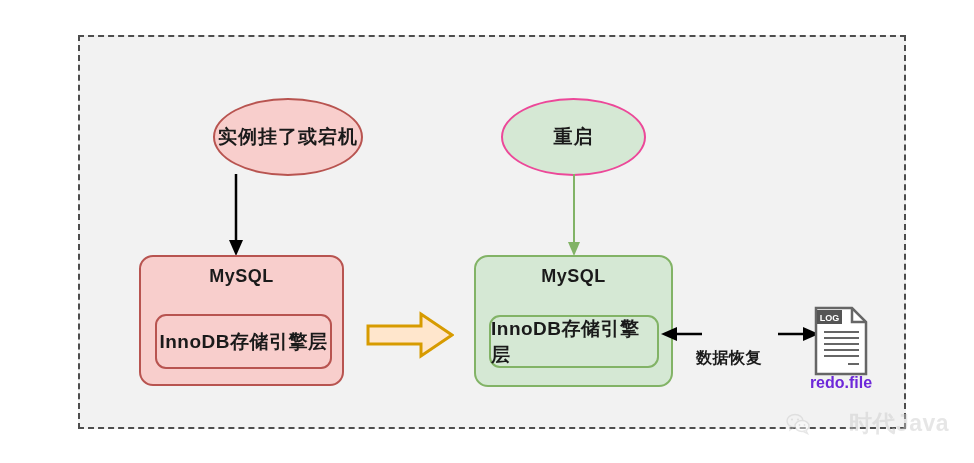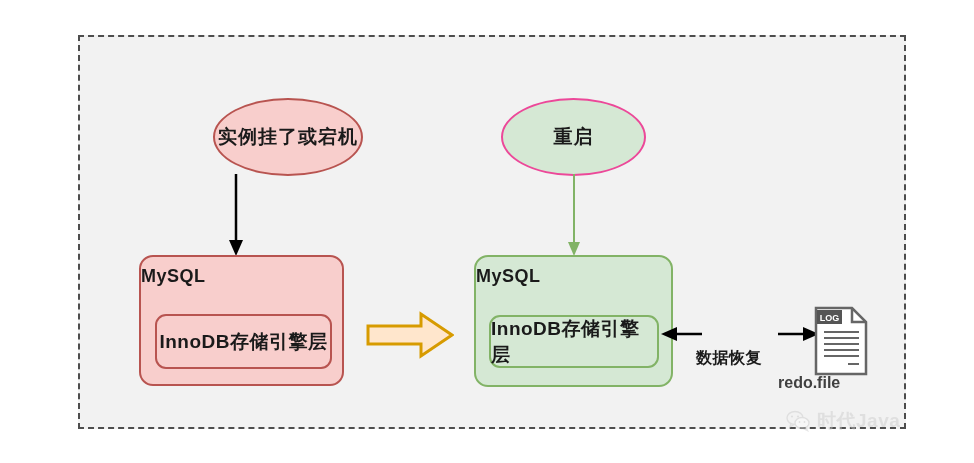--- a/index.html
+++ b/index.html
@@ -78,20 +78,21 @@
     width: 199px;
     height: 132px;
     background: #d5e8d4;
     border: 2px solid #82b366;
   }
   .mysql-title {
     position: absolute;
     top: 9px;
     left: 0;
     right: 0;
+    text-align: center;
     font-size: 18px;
     font-weight: bold;
     color: #1a1a1a;
     letter-spacing: 0.5px;
   }
   
   .innodb-box {
     position: absolute;
     border-radius: 11px;
     box-sizing: border-box;
@@ -137,23 +138,24 @@
     left: 812px;
     top: 306px;
     width: 58px;
     height: 70px;
   }
   .file-label {
     position: absolute;
     left: 778px;
     top: 374px;
     width: 126px;
+    text-align: center;
     font-size: 16px;
     font-weight: bold;
-    color: #404040;
+    color: #6d28d9;
   }
   
   .recovery-label {
     position: absolute;
     left: 696px;
     top: 323px;
     font-size: 16px;
     font-weight: bold;
     color: #1a1a1a;
     letter-spacing: 0.5px;
@@ -171,24 +173,25 @@
   .watermark {
     position: absolute;
     left: 786px;
     top: 408px;
     display: flex;
     align-items: center;
     gap: 5px;
     opacity: 0.45;
   }
   .watermark-text {
-    font-size: 19px;
+    font-size: 23px;
     color: #c9c9c9;
     font-weight: bold;
     letter-spacing: 0.5px;
+    margin-left: 32px;
   }
 </style>
 </head>
 <body>
 
 <div id="canvas">
 
   <div class="dashed-region"></div>
 
   <div class="ellipse ellipse-red">

